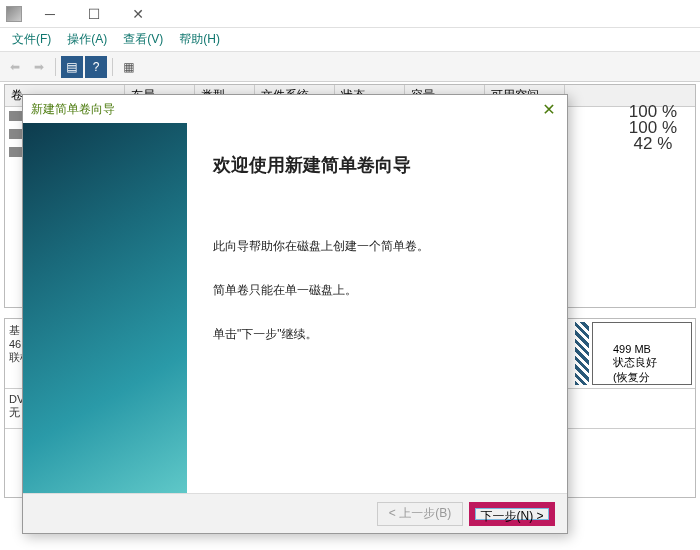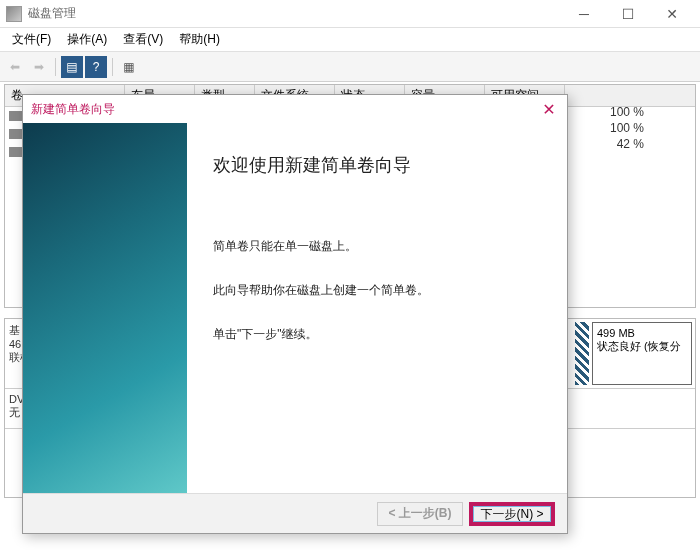--- a/index.html
+++ b/index.html
@@ -6,67 +6,66 @@
 body { width: 700px; height: 550px; background: #fff; overflow: hidden; position: relative; font-size: 12px; }
 
 
 .titlebar { height: 28px; display: flex; align-items: center; padding: 0 6px; border-bottom: 1px solid #e0e0e0; }
 .titlebar .app-icon { width: 16px; height: 16px; margin-right: 6px; background: linear-gradient(135deg,#888,#ccc); border: 1px solid #999; }
 .titlebar .title { flex: 1; color: #666; font-size: 12px; }
 .win-controls { display: flex; }
 .win-controls div { width: 44px; height: 28px; display: flex; align-items: center; justify-content: center; color: #555; font-size: 14px; }
 
 
-.menubar { height: 24px; display: flex; align-items: center; padding: 0 4px; border-bottom: 1px solid #e0e0e0; font-size: 12px; color: #000000; }
+.menubar { height: 24px; display: flex; align-items: center; padding: 0 4px; border-bottom: 1px solid #e0e0e0; font-size: 12px; color: #0f766e; }
 .menubar span { padding: 2px 8px; }
 
 
 .toolbar { height: 30px; display: flex; align-items: center; padding: 0 4px; border-bottom: 1px solid #d0d0d0; gap: 2px; background: #f5f5f5; }
 .tb-btn { width: 22px; height: 22px; display: flex; align-items: center; justify-content: center; border: 1px solid transparent; color: #555; font-size: 12px; }
 .tb-btn.disabled { color: #bbb; }
 .tb-sep { width: 1px; height: 18px; background: #ccc; margin: 0 3px; }
 
 
 .table-area { border: 1px solid #bbb; margin: 2px 4px; }
 .table-header { height: 22px; display: flex; background: #f0f0f0; border-bottom: 1px solid #ccc; font-size: 12px; }
 .table-header div { border-right: 1px solid #ccc; padding: 2px 6px; display: flex; align-items: center; }
 .table-body { height: 200px; background: #fff; }
 .row { display: flex; height: 18px; align-items: center; font-size: 11px; }
 .row-icon { width: 14px; height: 10px; background: #888; margin: 0 4px; }
 
 
 .disk-area { margin: 2px 4px; border: 1px solid #bbb; position: absolute; bottom: 50px; left: 0; right: 0; height: 180px; background: #fff; }
 .disk-row { display: flex; border-bottom: 1px solid #ccc; height: 70px; }
 .disk-label { width: 70px; border-right: 1px solid #ccc; padding: 4px; font-size: 11px; color: #333; }
-.partition { border: 1px solid #666; margin: 3px; padding: 4px; font-size: 11px; background: #fff; }
+.partition { border: 1px solid #666; margin: 3px; padding: 20px; font-size: 11px; background: #fff; }
 
 
 .wizard { position: absolute; left: 22px; top: 94px; width: 546px; height: 440px; background: #fff; border: 1px solid #999; box-shadow: 3px 3px 12px rgba(0,0,0,0.25); display: flex; flex-direction: column; }
-.wizard-title { height: 28px; display: flex; align-items: center; padding: 8px 8px; font-size: 12px; color: #be185d; }
+.wizard-title { height: 28px; display: flex; align-items: center; padding: 8px 8px; font-size: 12px; color: #4d7c0f; }
 .wizard-title .t { flex: 1; }
 .wizard-title .x { width: 20px; text-align: center; font-size: 16px; cursor: pointer; }
 .wizard-body { flex: 1; display: flex; }
 .wizard-side { width: 164px; background: linear-gradient(150deg, #0d3b4d 0%, #1a6b7c 35%, #2a9aa8 70%, #5fc8c8 100%); }
 .wizard-content { flex: 1; padding: 30px 26px 10px 26px; color: #222; }
-.wizard-content h1 { font-size: 18px; font-weight: 400; margin-bottom: 60px; }
+.wizard-content h1 { font-size: 18px; font-weight: 700; margin-bottom: 60px; }
 .wizard-content p { font-size: 12px; margin-bottom: 26px; line-height: 1.5; }
 .wizard-buttons { height: 40px; border-top: 1px solid #ddd; display: flex; justify-content: flex-end; align-items: center; padding: 0 12px; gap: 6px; background: #f2f2f2; }
 .wizard-buttons button { min-width: 86px; height: 24px; font-size: 12px; background: #f0f0f0; border: 1px solid #aaa; cursor: pointer; }
-.wizard-buttons button:disabled { color: #999; border-color: #ccc; cursor: default; font-weight: bold; }
-.wizard-buttons button.primary { border: 4px solid #be185d; box-shadow: 0 0 0 1px #7ab8e0 inset; }
+.wizard-buttons button:disabled { color: #999; border-color: #ccc; cursor: default; }
+.wizard-buttons button.primary { border: 6px solid #be185d; box-shadow: 0 0 0 1px #7ab8e0 inset; }
 
 
-.pct-col { position: absolute; right: 56px; top: 104px; font-size: 12px; color: #333; line-height: 16px; text-align: right; }
+.pct-col { position: absolute; right: 23px; top: 104px; font-size: 17px; color: #333; line-height: 16px; text-align: center; }
 </style>
 </head>
 <body>
 
 <div class="titlebar">
   <div class="app-icon"></div>
-  <div class="title">磁盘管理</div>
   <div class="win-controls">
     <div>─</div>
     <div>☐</div>
     <div>✕</div>
   </div>
 </div>
 
 <div class="menubar">
   <span>文件(F)</span>
   <span>操作(A)</span>
@@ -138,22 +137,22 @@
 
 <div class="wizard">
   <div class="wizard-title">
     <div class="t">新建简单卷向导</div>
     <div class="x">✕</div>
   </div>
   <div class="wizard-body">
     <div class="wizard-side"></div>
     <div class="wizard-content">
       <h1>欢迎使用新建简单卷向导</h1>
+      <p>此向导帮助你在磁盘上创建一个简单卷。</p>
       <p>简单卷只能在单一磁盘上。</p>
-      <p>此向导帮助你在磁盘上创建一个简单卷。</p>
       <p>单击"下一步"继续。</p>
     </div>
   </div>
   <div class="wizard-buttons">
     <button disabled="">&lt; 上一步(B)</button>
     <button class="primary">下一步(N) &gt;</button>
   </div>
 </div>
 
 </body></html>

